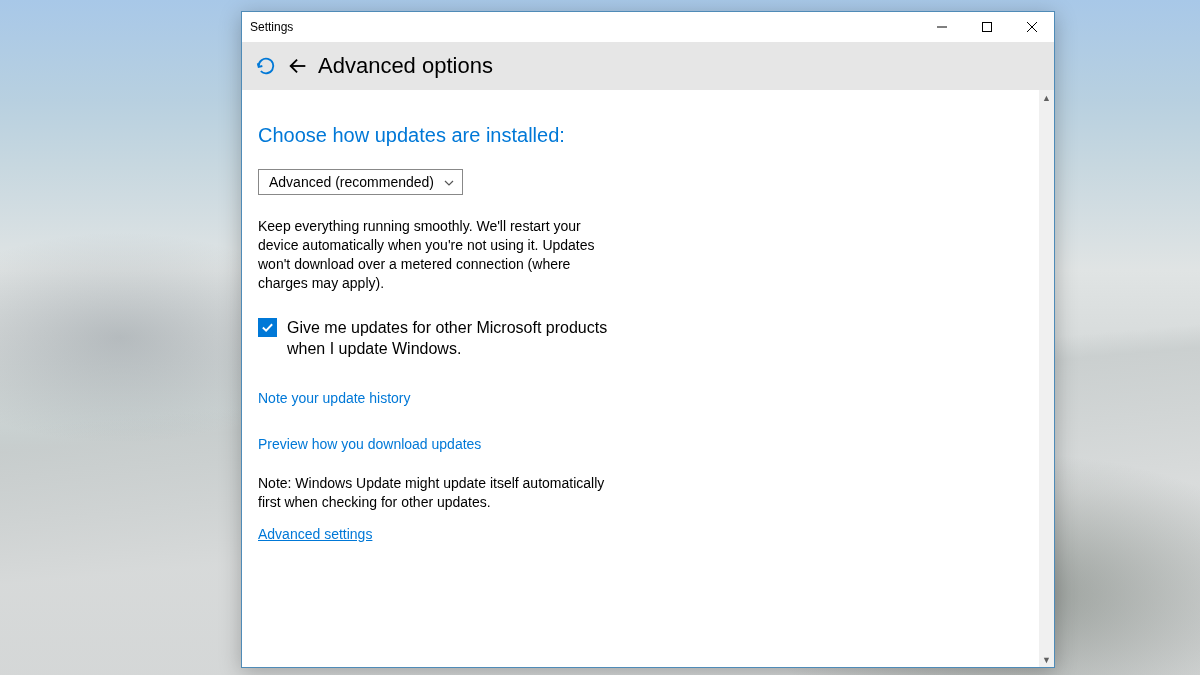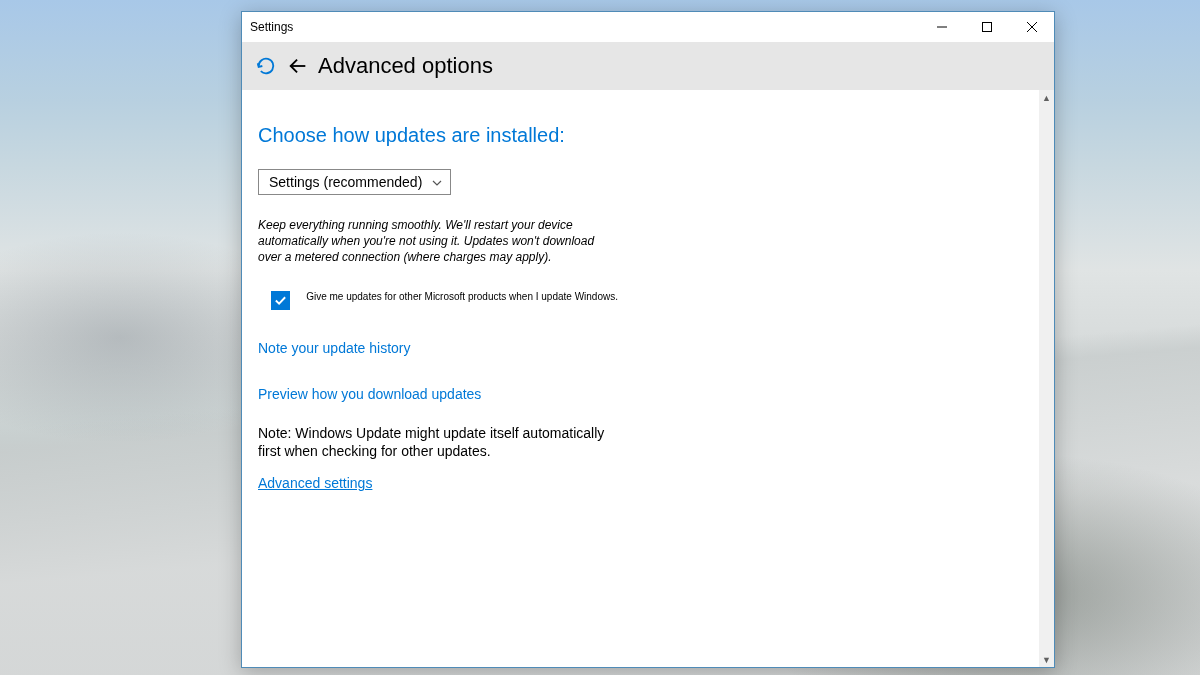--- a/index.html
+++ b/index.html
@@ -114,31 +114,30 @@
     cursor:pointer;
     margin-bottom: 22px;
     background:#fff;
   }
   .dropdown .chev { color:#555; font-size:11px; }
 
   .body-text {
     max-width: 345px;
     line-height: 1.35;
     margin-bottom: 24px;
-    font-size:12px;
-    font-style:italic;
+    font-size:14px;
   }
 
   .checkbox-row {
     display:flex;
     align-items:flex-start;
-    gap:16px;
+    gap:10px;
     max-width: 360px;
     margin-bottom: 30px;
-    font-size:10px;
+    font-size:16px;
     line-height:1.35;
     justify-content:flex-end;
   }
   .checkbox {
     width:19px; height:19px;
     background:#0078d7;
     flex-shrink:0;
     display:flex; align-items:center; justify-content:center;
     margin-top:1px;
   }
@@ -217,21 +216,21 @@
     </div>
     <h1>Advanced options</h1>
   </div>
 
   <div class="content-wrap">
     <div class="content">
 
       <div class="section-title">Choose how updates are installed:</div>
 
       <div class="dropdown">
-        <span>Settings (recommended)</span>
+        <span>Advanced (recommended)</span>
         <span class="chev">
           <svg width="10" height="6" viewBox="0 0 10 6">
               <polyline points="1,1 5,5 9,1" fill="none" stroke="#555" stroke-width="1.2"></polyline>
             </svg>
         </span>
       </div>
 
       <div class="body-text">Keep everything running smoothly. We'll restart your device automatically when you're not using it. Updates won't download over a metered connection (where charges may apply).</div>
 
       <div class="checkbox-row">

